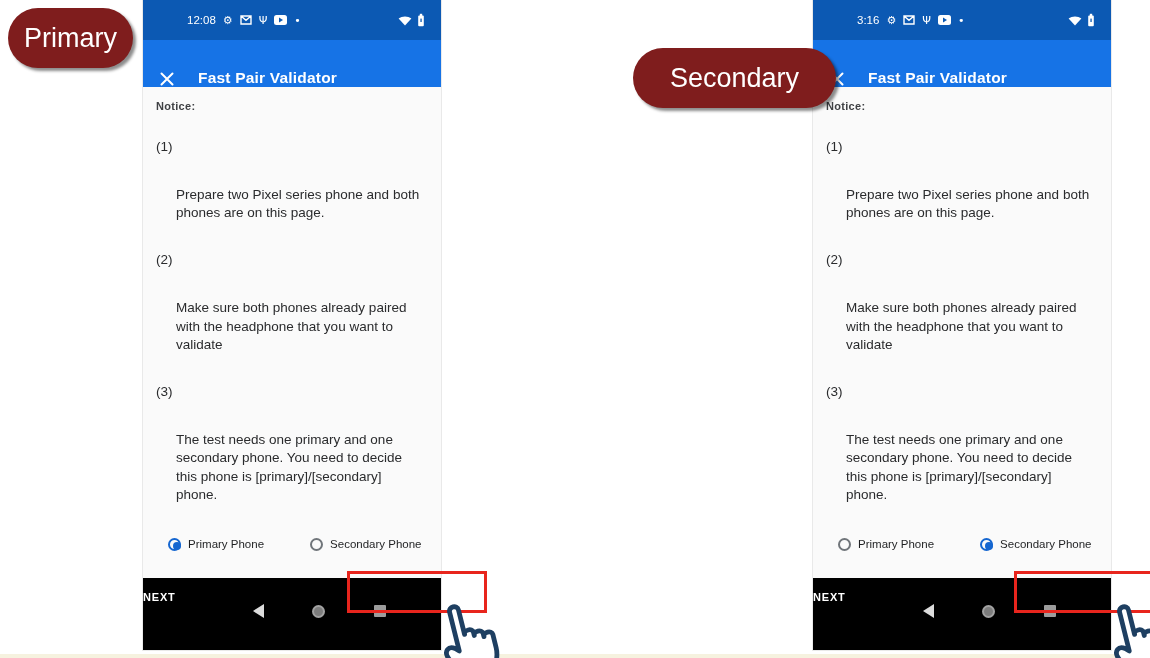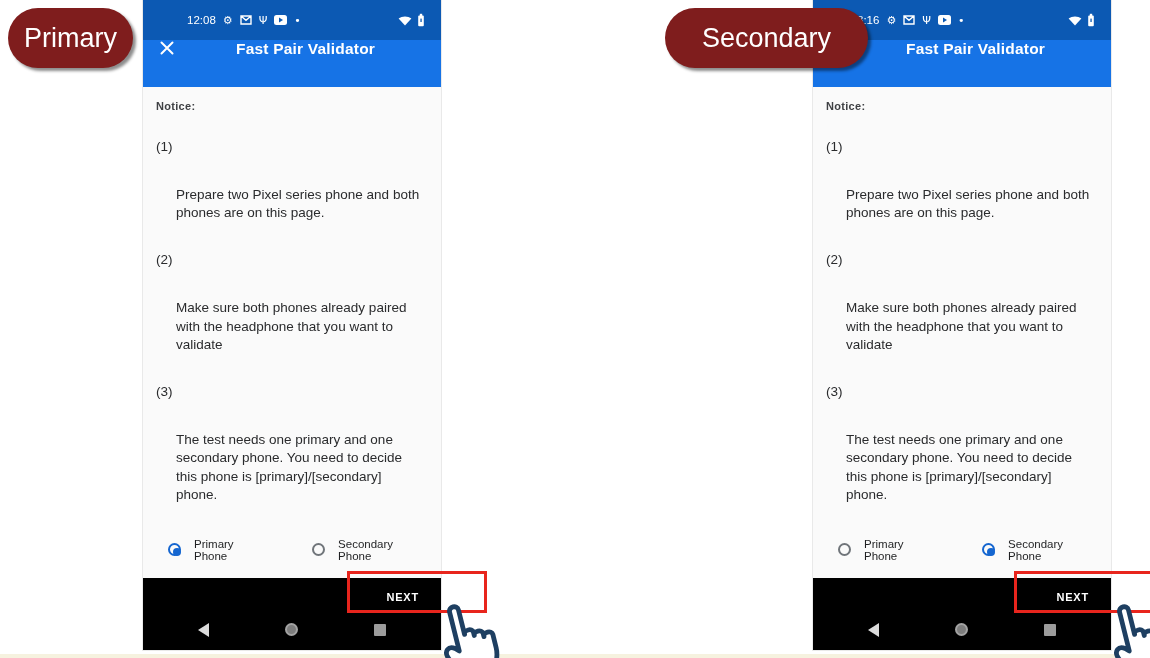--- a/index.html
+++ b/index.html
@@ -5,52 +5,52 @@
   * { margin:0; padding:0; box-sizing:border-box; }
   body { background:#fff; }
   .page { position:relative; width:1150px; height:658px; background:#ffffff;
           overflow:hidden; font-family:"Liberation Sans", sans-serif; }
 
   
   .ann-label { position:absolute; top:8px; height:60px; background:#7f1d1d; color:#fff;
                display:flex; align-items:center; justify-content:center; font-size:27px;
                box-shadow:3px 3px 3px rgba(0,0,0,0.45); z-index:5;border-radius:30px; }
   .label-left  { left:8px;  width:125px; }
-  .label-right { left:665px; width:203px; }
+  .label-right { left:633px; width:203px;margin-top:40px; }
 
   
   .phone { position:absolute; top:0; width:298px; height:650px; background:#fafafa;
            box-shadow:0 0 0 1px #e9e9e9; display:flex; flex-direction:column; }
   .p0 { left:143px; } .p1 { left:813px; }
 
   .statusbar { height:40px; background:#0c59b3; color:#fff; display:flex; align-items:center;
                padding:0 16px 0 44px; gap:7px; font-size:11.5px; flex:none; }
   .sicon { font-family:"DejaVu Sans", sans-serif; font-size:11px; line-height:1; color:#fff; }
   .sb-right { margin-left:auto; display:flex; gap:5px; align-items:center; }
 
-  .appbar { height:47px; background:#1673e6; color:#fff; display:flex; align-items:flex-start;
-            padding:0 16px; flex:none;gap:38px; }
+  .appbar { height:47px; background:#1673e6; color:#fff; display:flex; align-items:flex-end;
+            padding:0 16px; flex:none; }
   .close-x { width:16px; height:16px; cursor:pointer; flex:none; }
   .app-title { font-size:15.5px; font-weight:bold; margin-left:23px; letter-spacing:.2px; }
 
   .content { flex:1; padding:13px 16px 0 13px; overflow:hidden; }
   .heading { font-size:11px; font-weight:bold; color:#3f4144; margin-bottom:26px; letter-spacing:.3px; }
   .item { display:flex; margin-bottom:29px; color:#2a2b2d; font-size:13.5px; line-height:1.35; }
   .item .num { flex:none; width:20px; }
   .item .txt { width:249px;margin-top:48px; }
 
   .radios { display:flex; align-items:center; margin:34px 0 0 12px; gap:46px; }
-  .radio { display:flex; align-items:center; gap:13px; font-size:11.5px; color:#1f2022; cursor:pointer; }
+  .radio { display:flex; align-items:center; gap:7px; font-size:11.5px; color:#1f2022; cursor:pointer; }
   .rb { width:13px; height:13px; border:2px solid #70757a; border-radius:50%; position:relative;
         flex:none; background:#fafafa; }
   .radio.selected .rb { border-color:#1566d0; }
   .radio.selected .rb::after { content:""; position:absolute; left:2.5px; top:2.5px;
         width:8px; height:8px; border-radius:50%; background:#1566d0; }
 
-  .bottom { flex:none; height:72px; background:#000; display:flex; flex-direction:column; }
+  .bottom { flex:none; height:72px; background:#000; display:flex; flex-direction:row; }
   .nextrow { height:37px; display:flex; align-items:center; justify-content:flex-end; padding-right:22px; }
   .next-btn { color:#fff; font-size:11px; font-weight:bold; letter-spacing:.8px; cursor:pointer; }
   .navrow { flex:1; display:flex; align-items:center; justify-content:space-between; padding:0 55px 6px; }
   .tri { width:0; height:0; border-top:7px solid transparent; border-bottom:7px solid transparent;
          border-right:11px solid #dcdcdc; cursor:pointer; }
   .home { width:13px; height:13px; border-radius:50%; border:2px solid #a3a3a3; background:#7d7d7d; cursor:pointer; }
   .sq { width:12px; height:12px; background:#9c9c9c; border-radius:1px; cursor:pointer; }
 
   
   .red-rect { position:absolute; top:571px; width:140px; height:42px; border:3px solid #e8251d; z-index:6; }

